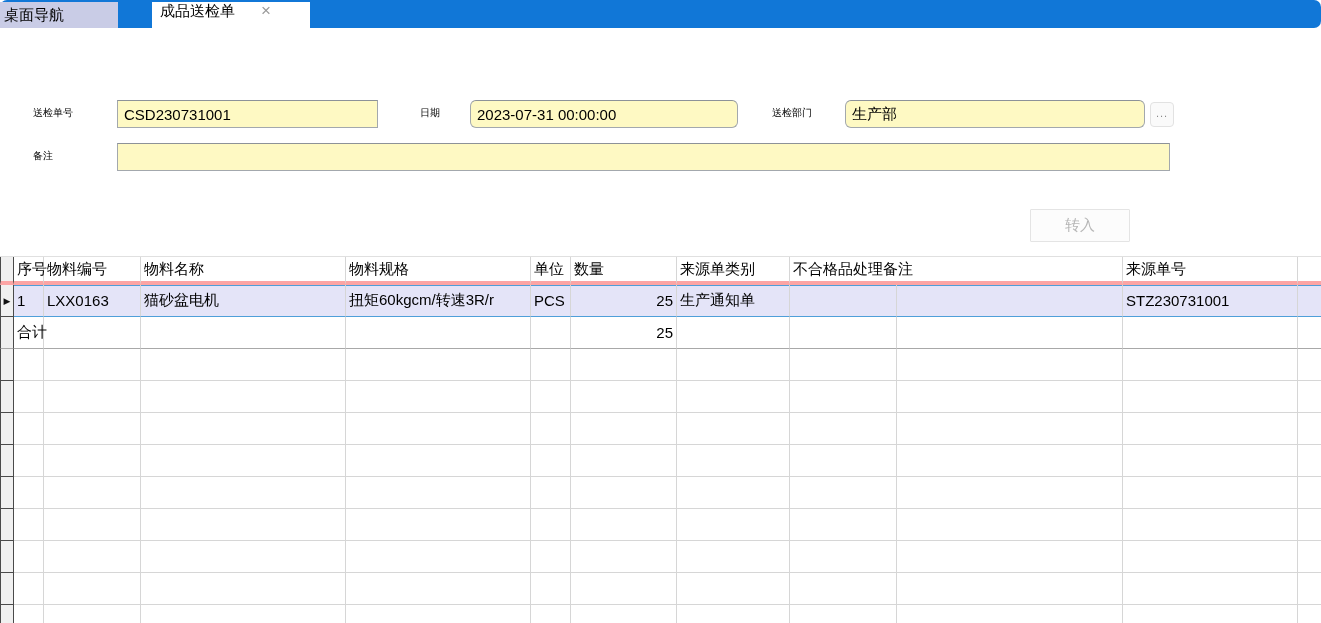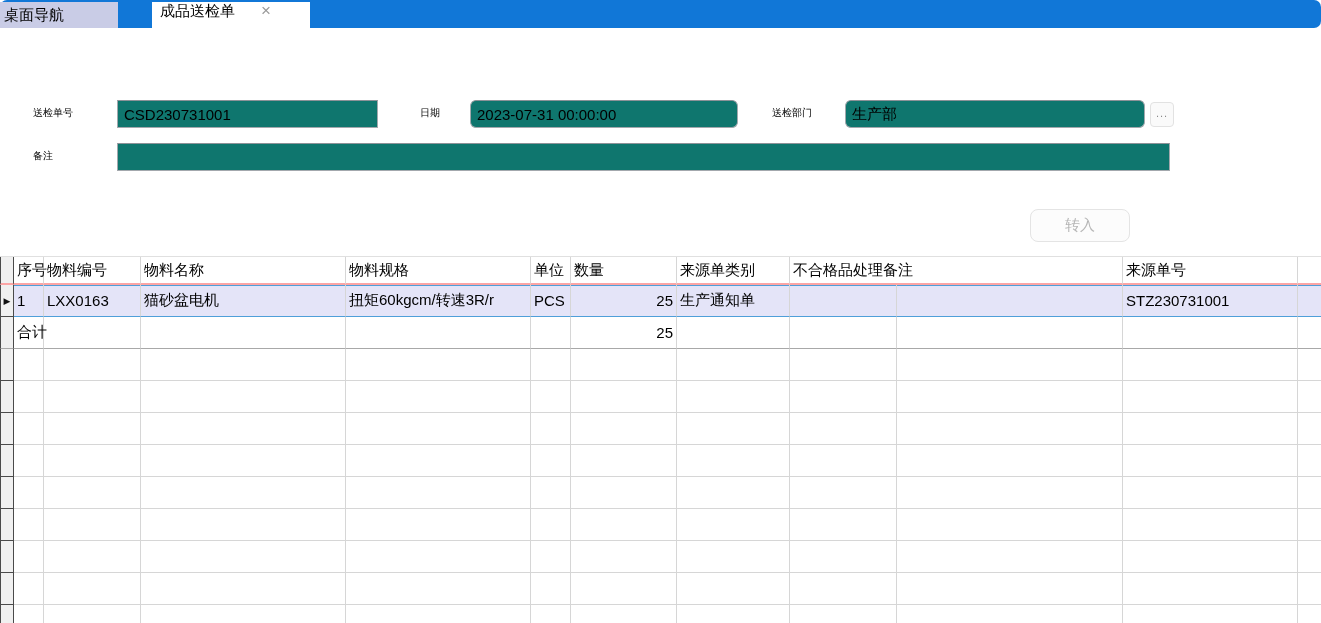--- a/index.html
+++ b/index.html
@@ -23,55 +23,55 @@
   .tab-cur .close { margin-left:26px; color:#9a9a9a; font-size:17px; line-height:1; }
 
   
   .lbl { position:absolute; font-size:10px; white-space:nowrap; }
   .lbl-no   { left:33px;  top:106px; }
   .lbl-date { left:420px; top:106px; }
   .lbl-dept { left:772px; top:106px; }
   .lbl-rmk  { left:33px;  top:149px; }
 
   input.cyan {
-    position:absolute; height:28px; background:#0f766e;
+    position:absolute; height:28px; background:#fef9c3;
     border:1px solid #a3a8ad; border-top-color:#8d9298;
     font-family:inherit; font-size:15px; padding:0 6px; color:#000; outline:none;
   }
   .f-no   { left:117px; top:100px; width:261px; }
   .f-date { left:470px; top:100px; width:268px;border-radius:6px; }
   .f-dept { left:845px; top:100px; width:300px;border-radius:6px; }
   .f-rmk  { left:117px; top:143px; width:1053px; }
 
   .browse-btn {
     position:absolute; left:1150px; top:102px; width:24px; height:25px;
     background:#fafafa; border:1px solid #e2e2e2; border-radius:4px;
     color:#8a8a8a; font-size:11px; letter-spacing:1px; line-height:21px; text-align:center;
   }
 
   .transfer-btn {
     position:absolute; left:1030px; top:209px; width:100px; height:33px;
-    background:#fcfcfc; border:1px solid #e4e4e4; border-radius:8px;
+    background:#fcfcfc; border:1px solid #e4e4e4; border-radius:1px;
     color:#b6b6b6; font-size:15px; font-family:inherit;
   }
 
   
   .grid { position:absolute; top:256px; left:0; width:1321px; border-top:1px solid #e0e0e0; }
   .g-head, .g-row {
     display:grid;
     grid-template-columns:14px 30px 97px 205px 185px 40px 106px 113px 107px 226px 175px 1fr;
   }
   .g-head { height:28px; }
   .g-row  { height:32px; }
   .cell {
     border-right:1px solid #d6d6d6; border-bottom:1px solid #d6d6d6;
     font-size:15px; padding:0 3px; display:flex; align-items:center;
     white-space:nowrap; overflow:hidden;
   }
-  .h .cell { border-bottom:2px solid #fca5a5; }
+  .h .cell { border-bottom:4px solid #fca5a5; }
   .h .hd-defect { grid-column:9 / span 2; overflow:visible; }
   .ind {
     background:#f0f0f0; border-right:1px solid #4a4a4a; border-left:1px solid #4a4a4a;
     border-bottom:1px solid #4a4a4a; justify-content:center; padding:0;
   }
   .ind .arrow { font-size:9px; color:#111; }
   .num { justify-content:flex-end; }
   .ovf { overflow:visible; }
   .c-stub { border-right:none; }
 

